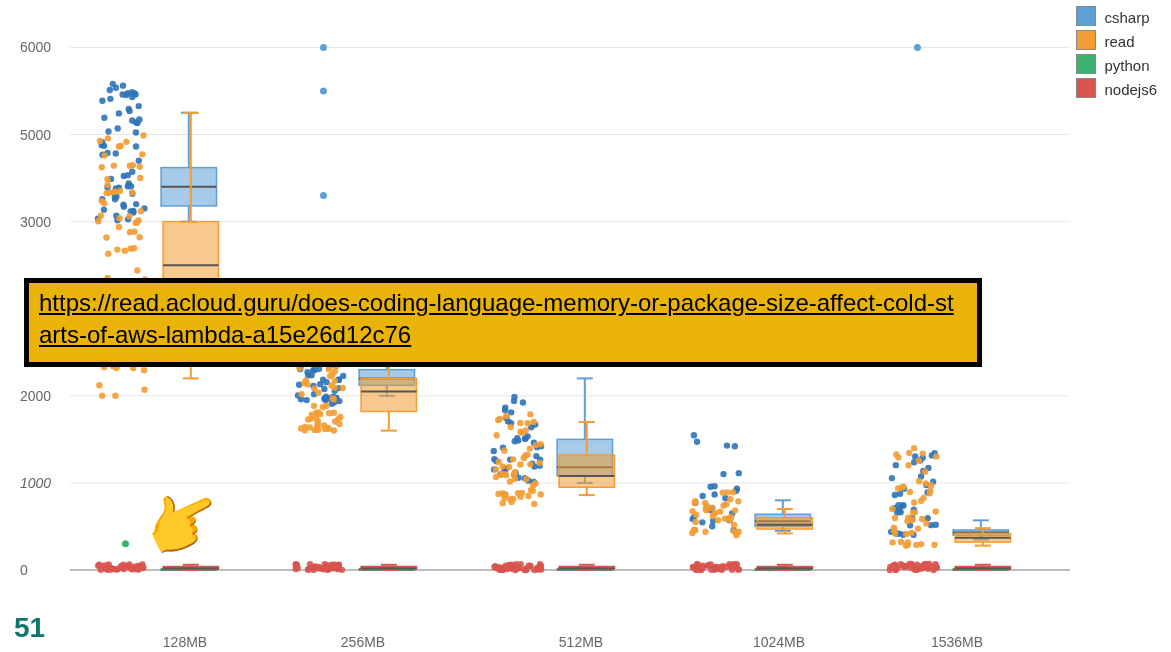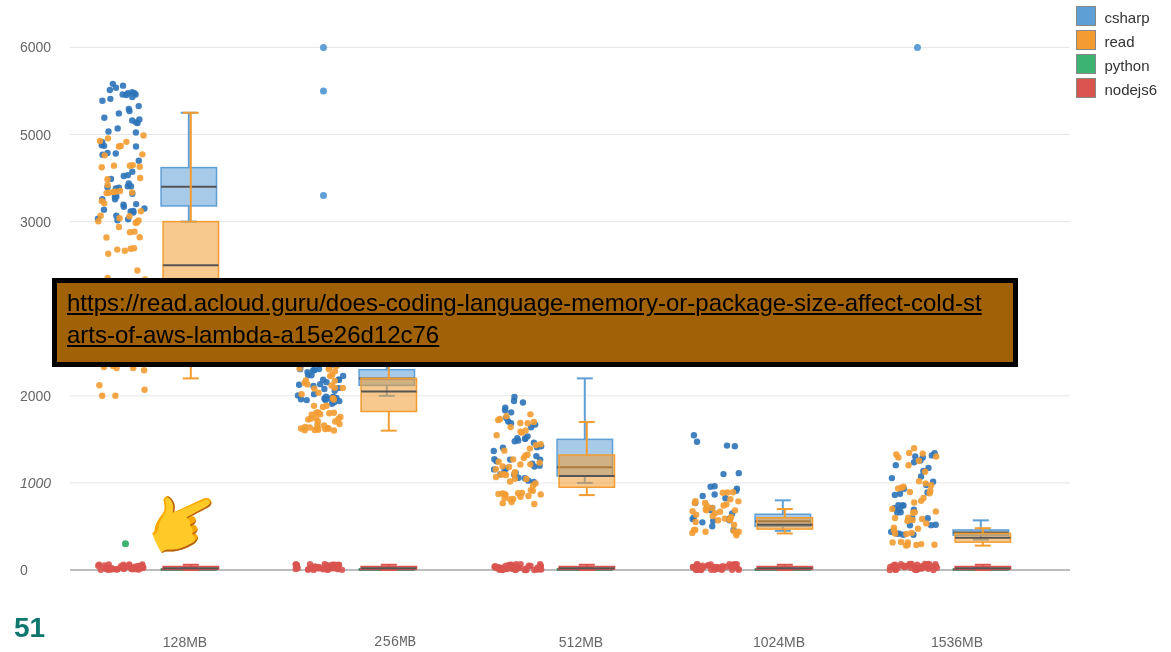--- a/index.html
+++ b/index.html
@@ -5,21 +5,21 @@
   html,body{margin:0;padding:0;font-family:-apple-system,BlinkMacSystemFont,"Segoe UI",Arial,sans-serif;background:#fff;}
   .stage{position:relative;width:1171px;height:652px;overflow:hidden;}
   .legend{position:absolute;top:6px;right:14px;display:flex;flex-direction:column;gap:4px;font-size:15px;color:#333;}
   .legend-row{display:flex;align-items:flex-end;gap:8px;}
   .legend-swatch{width:18px;height:18px;border:1px solid #888;}
   .plot{position:absolute;left:70px;top:20px;width:1000px;height:580px;}
   .plot svg{display:block;}
   .ytick{position:absolute;left:20px;width:40px;text-align:left;color:#666;font-size:14px;}
   .xtick{position:absolute;bottom:2px;color:#666;font-size:14px;transform:translateX(-50%);margin-left:16px;}
   .slide-num{position:absolute;left:14px;bottom:8px;font-weight:800;font-size:28px;color:#0f766e;}
-  .url-box{position:absolute;left:24px;top:278px;width:918px;border:5px solid #000;background:#a16207;padding:4px 28px 10px 10px;margin-left:28px;}
+  .url-box{position:absolute;left:24px;top:278px;width:918px;border:5px solid #000;background:#eab308;padding:4px 20px 10px 10px;}
   .url-text{font-size:24px;text-decoration:underline;color:#000;word-break:break-all;line-height:1.35;}
   .finger{position:absolute;left:145px;top:490px;font-size:64px;line-height:1;transform:scaleX(-1) rotate(25deg);}
 </style>
 </head>
 <body>
 
 <div class="stage">
 
   <div class="legend">
     <div class="legend-row">
@@ -860,17 +860,17 @@
 
   <div class="slide-num">51</div>
 
 <div class="ytick" style="top: 562px;">0</div>
     <div class="ytick" style="top: 474.903px; font-style: italic;">1000</div>
     <div class="ytick" style="top: 387.806px;">2000</div>
     <div class="ytick" style="top: 213.613px;">3000</div>
     <div class="ytick" style="top: 126.516px;">5000</div>
     <div class="ytick" style="top: 39.4194px;">6000</div>
     <div class="xtick" style="left: 169px;">128MB</div>
-    <div class="xtick" style="left: 379px; font-family: Liberation Mono, monospace;">256MB</div>
+    <div class="xtick" style="left: 347px;">256MB</div>
     <div class="xtick" style="left: 565px;">512MB</div>
     <div class="xtick" style="left: 763px;">1024MB</div>
     <div class="xtick" style="left: 941px;">1536MB</div>
   </div>
 
 </body></html>

